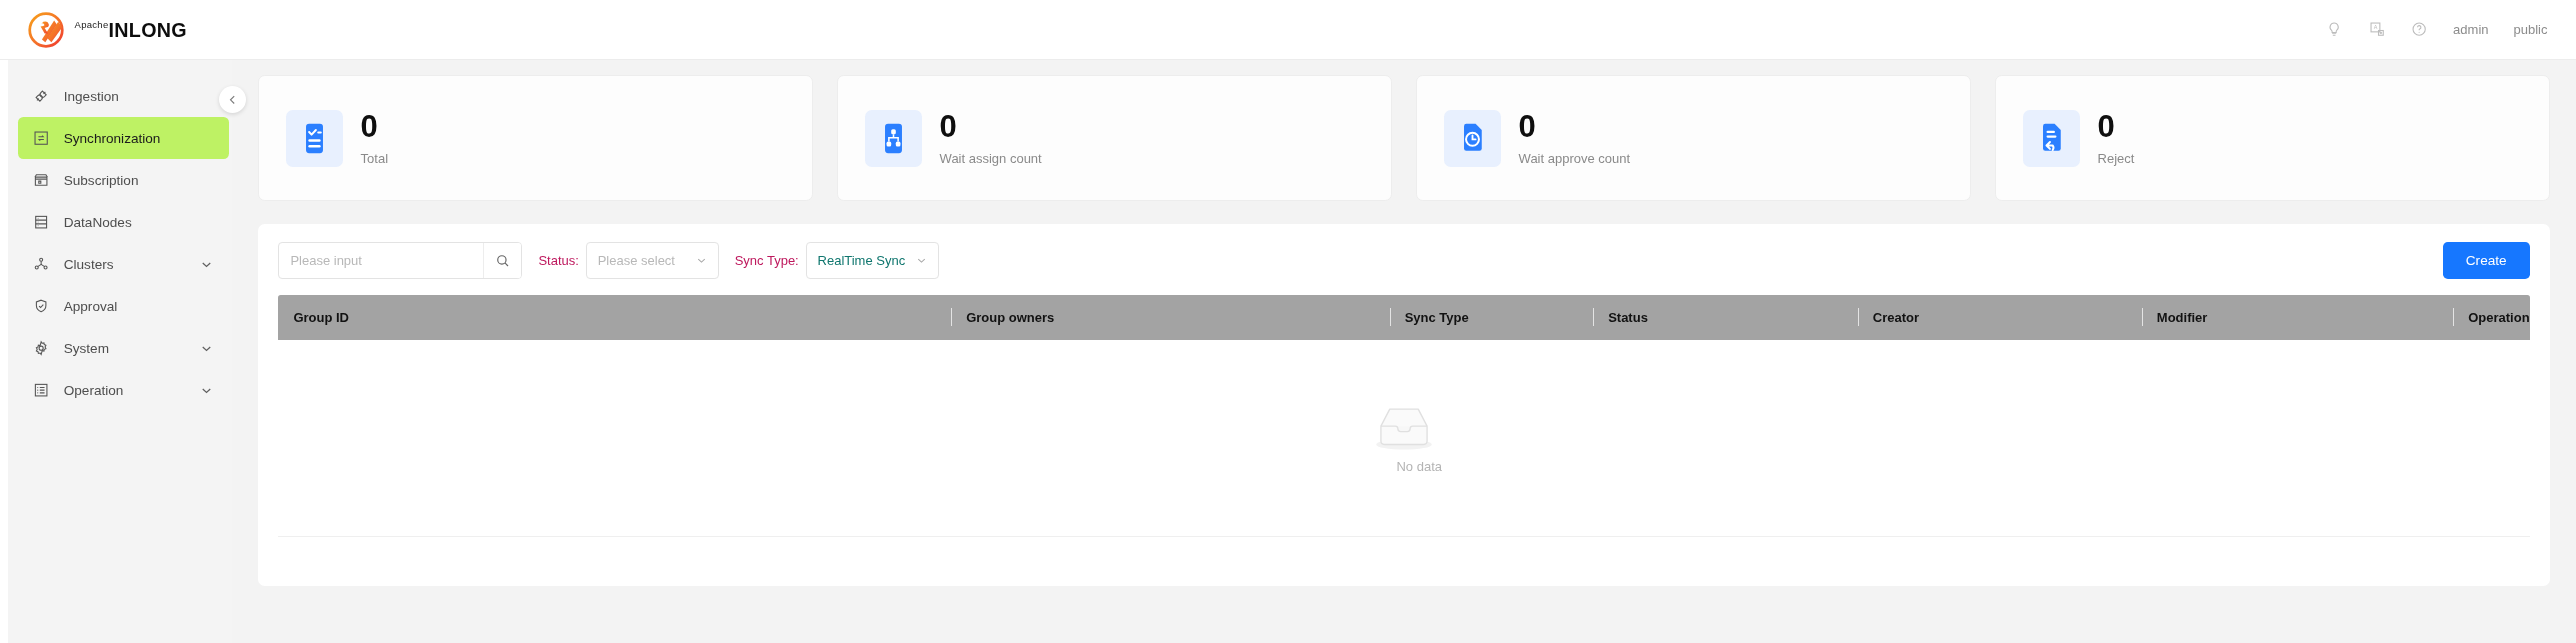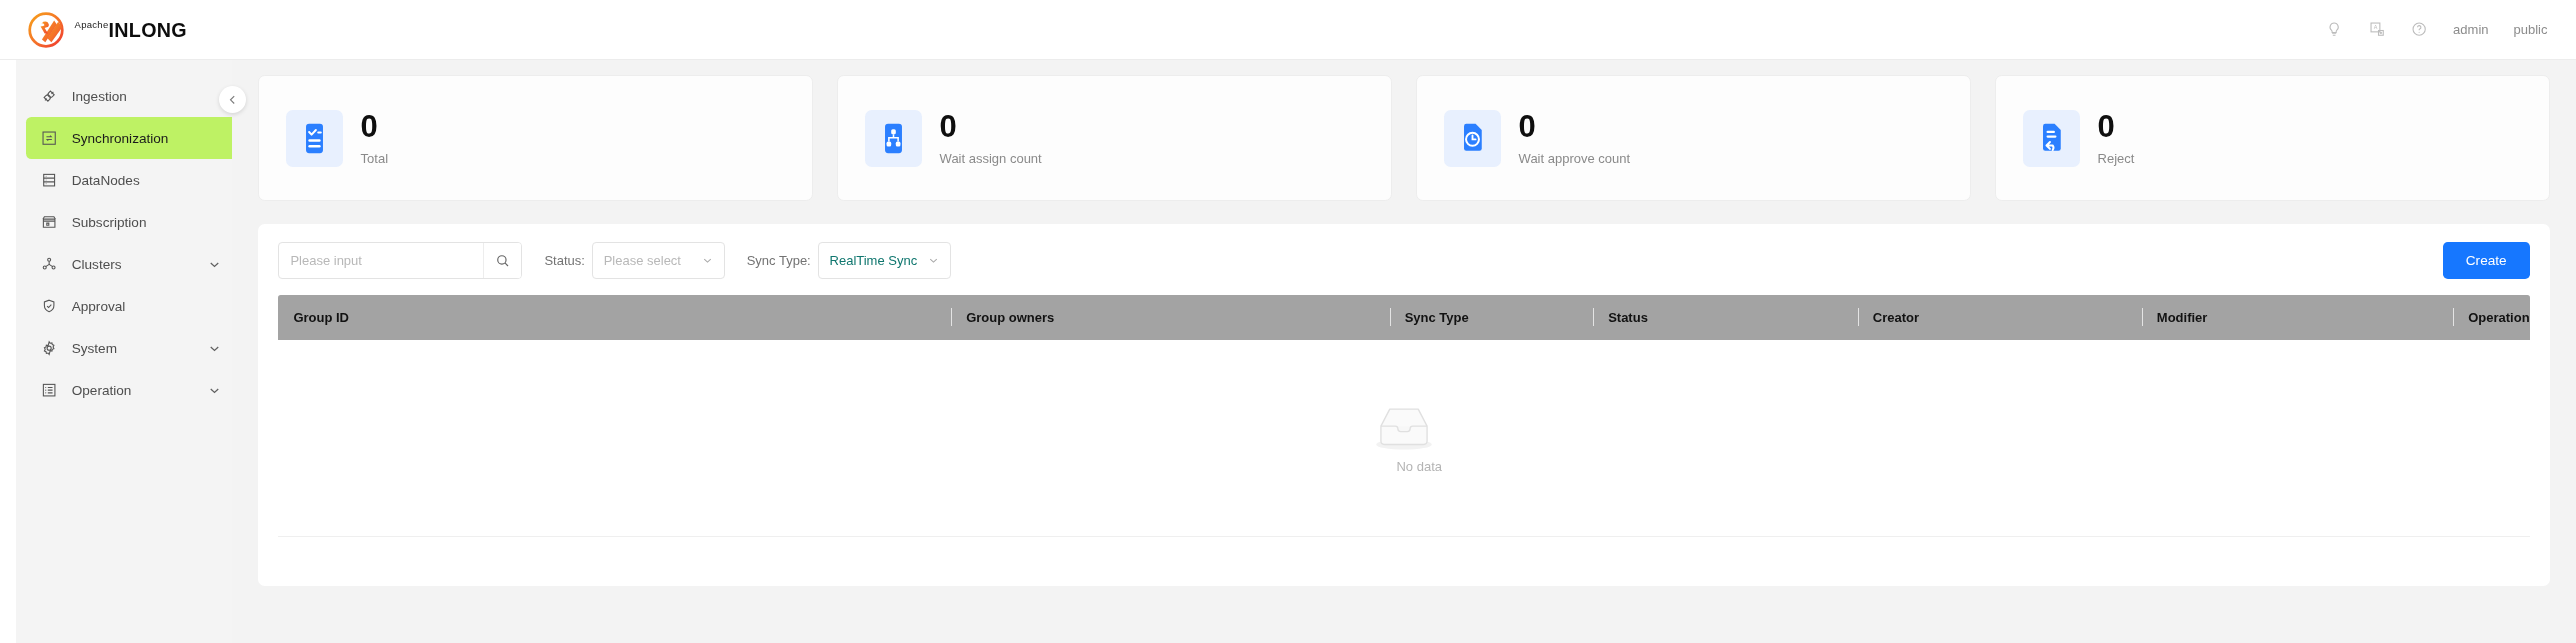--- a/index.html
+++ b/index.html
@@ -40,21 +40,21 @@
     width: 17.6px; height: 17.6px; color: #bcbcbc;
     display: flex; align-items: center; justify-content: center;
     cursor: pointer;
   }
   .huser {
     font-size: 13px; color: #8c8c8c; cursor: pointer; white-space: nowrap;
   }
 
   
   .sidebar {
-    position: absolute; top: 60px; left: 16px;
+    position: absolute; top: 60px; left: 8px;
     width: 231px; height: 584px;
     background: #f4f4f4;
     border-right: 0.7px solid #e8e8e8;
     padding-top: 15px;
   }
   .nav-item {
     height: 42px; margin: 0 9.5px; padding: 0 15px;
     border-radius: 5.4px;
     display: flex; align-items: center;
     cursor: pointer;
@@ -137,21 +137,21 @@
     font-family: "Liberation Sans", sans-serif; background: transparent;
   }
   .search-input::placeholder { color: #b8b8b8; }
   .search-btn {
     width: 38px; height: 100%;
     border-left: 0.7px solid #ededed;
     display: flex; align-items: center; justify-content: center;
     color: #666; cursor: pointer; background: #fff;
   }
   .filter-label {
-    font-size: 13px; color: #737373; margin-left: 22px; margin-right: 6.8px;
+    font-size: 13px; color: #be185d; margin-left: 16px; margin-right: 6.8px;
     white-space: nowrap;
   }
   .select {
     height: 37px; min-width: 133px;
     border: 0.7px solid #e3e3e3; border-radius: 4.1px;
     display: flex; align-items: center; justify-content: space-between;
     padding: 0 9.5px 0 11px; cursor: pointer; background: #fff;
     font-size: 13px; white-space: nowrap; gap: 9.5px;
   }
   .select.placeholder { color: #b8b8b8; }
@@ -261,39 +261,39 @@
         <rect x="3" y="3" width="18" height="18"></rect>
         <path d="M8 10h7l-1.6-1.6M16 14H9l1.6 1.6"></path>
       </svg>
     </span>
     <span class="nav-label">Synchronization</span>
   </div>
 
   <div class="nav-item">
     <span class="nav-ico">
       <svg viewBox="0 0 24 24" width="16.3" height="16.3" fill="none" stroke="currentColor" stroke-width="1.6">
+        <path d="M3.5 7.5h17v12h-17z"></path>
+        <path d="M3 7.5L5 4h14l2 3.5M3.5 10.5h17"></path>
+        <path d="M8.5 13.5h3v3h-3z"></path>
+      </svg>
+    </span>
+    <span class="nav-label">Subscription</span>
+  </div>
+
+  <div class="nav-item">
+    <span class="nav-ico">
+      <svg viewBox="0 0 24 24" width="16.3" height="16.3" fill="none" stroke="currentColor" stroke-width="1.6">
         <rect x="4" y="3.5" width="16" height="17"></rect>
         <path d="M4 9h16M4 14.5h16"></path>
         <circle cx="7.5" cy="6.2" r=".7" fill="currentColor" stroke="none"></circle>
         <circle cx="7.5" cy="11.7" r=".7" fill="currentColor" stroke="none"></circle>
         <circle cx="7.5" cy="17.3" r=".7" fill="currentColor" stroke="none"></circle>
       </svg>
     </span>
     <span class="nav-label">DataNodes</span>
-  </div>
-
-  <div class="nav-item">
-    <span class="nav-ico">
-      <svg viewBox="0 0 24 24" width="16.3" height="16.3" fill="none" stroke="currentColor" stroke-width="1.6">
-        <path d="M3.5 7.5h17v12h-17z"></path>
-        <path d="M3 7.5L5 4h14l2 3.5M3.5 10.5h17"></path>
-        <path d="M8.5 13.5h3v3h-3z"></path>
-      </svg>
-    </span>
-    <span class="nav-label">Subscription</span>
   </div>
 
   <div class="nav-item">
     <span class="nav-ico">
       <svg viewBox="0 0 24 24" width="16.3" height="16.3" fill="none" stroke="currentColor" stroke-width="1.6">
         <circle cx="12" cy="5.5" r="2.2"></circle>
         <circle cx="5.5" cy="17" r="2.2"></circle>
         <circle cx="18.5" cy="17" r="2.2"></circle>
         <path d="M12 7.7v4.6M12 12.3L6.9 15.6M12 12.3l5.1 3.3"></path>
       </svg>

